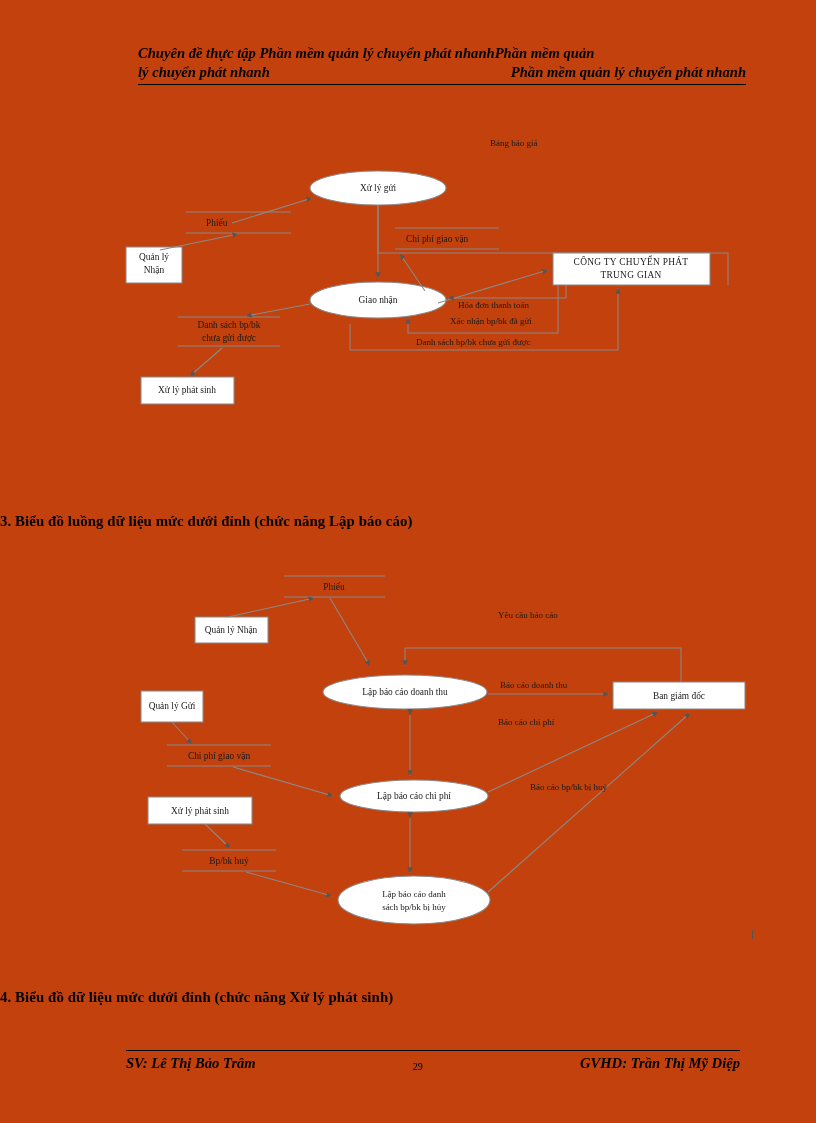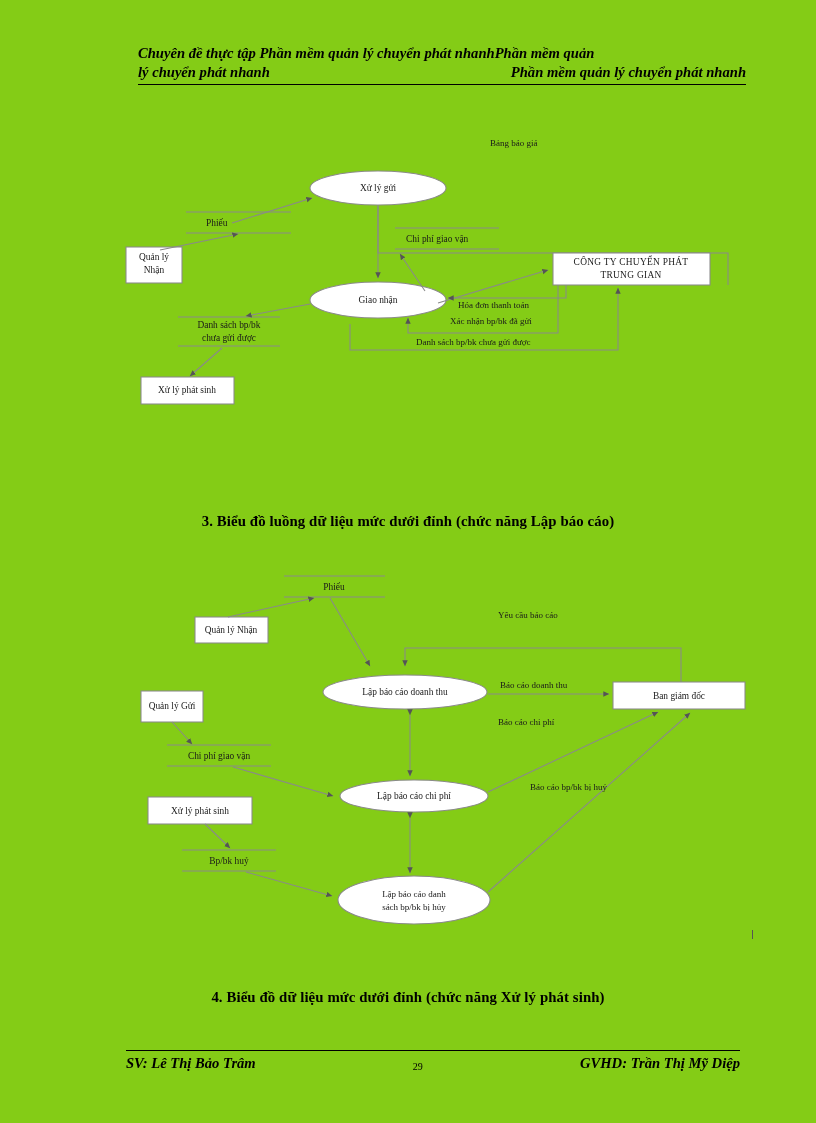--- a/index.html
+++ b/index.html
@@ -8,21 +8,21 @@
     background: #ffffff;
   }
   body {
     font-family: "Liberation Serif", "DejaVu Serif", serif;
     color: #000000;
   }
   #page {
     position: relative;
     width: 816px;
     height: 1123px;
-    background: #84cc16;
+    background: #c2410c;
     overflow: hidden;
   }
 
   
   .doc-header {
     position: absolute;
     left: 138px;
     top: 44px;
     width: 608px;
     border-bottom: 1.6px solid #000;
@@ -60,21 +60,20 @@
   .foot-row .pagenum {
     font-weight: normal;
     font-style: normal;
     font-size: 10px;
   }
 
   
   .section-heading {
     position: absolute;
     width: 100%;
-    text-align: center;
     font-weight: bold;
     font-size: 14.8px;
     letter-spacing: 0.1px;
   }
   #heading-3 { top: 513px; }
   #heading-4 { top: 953px; margin-top: 36px; }
 
   
   .diagram {
     position: absolute;

